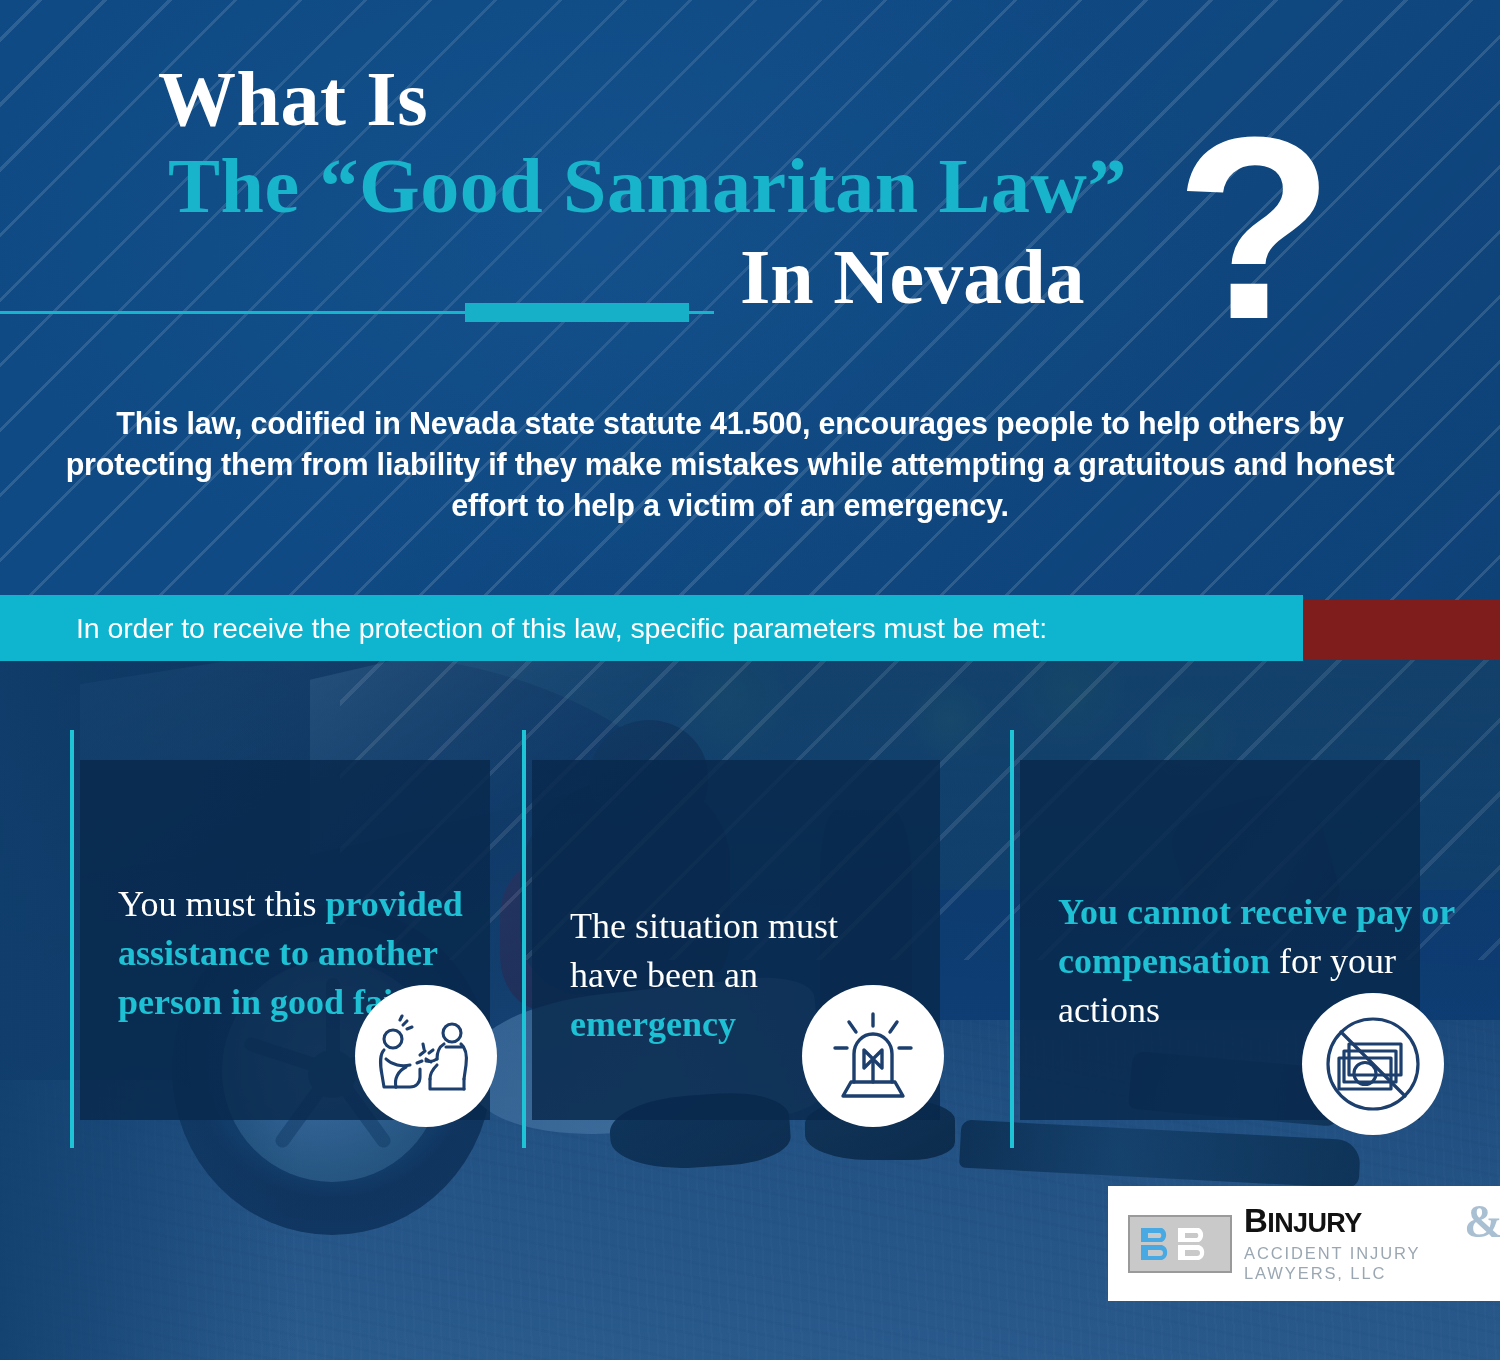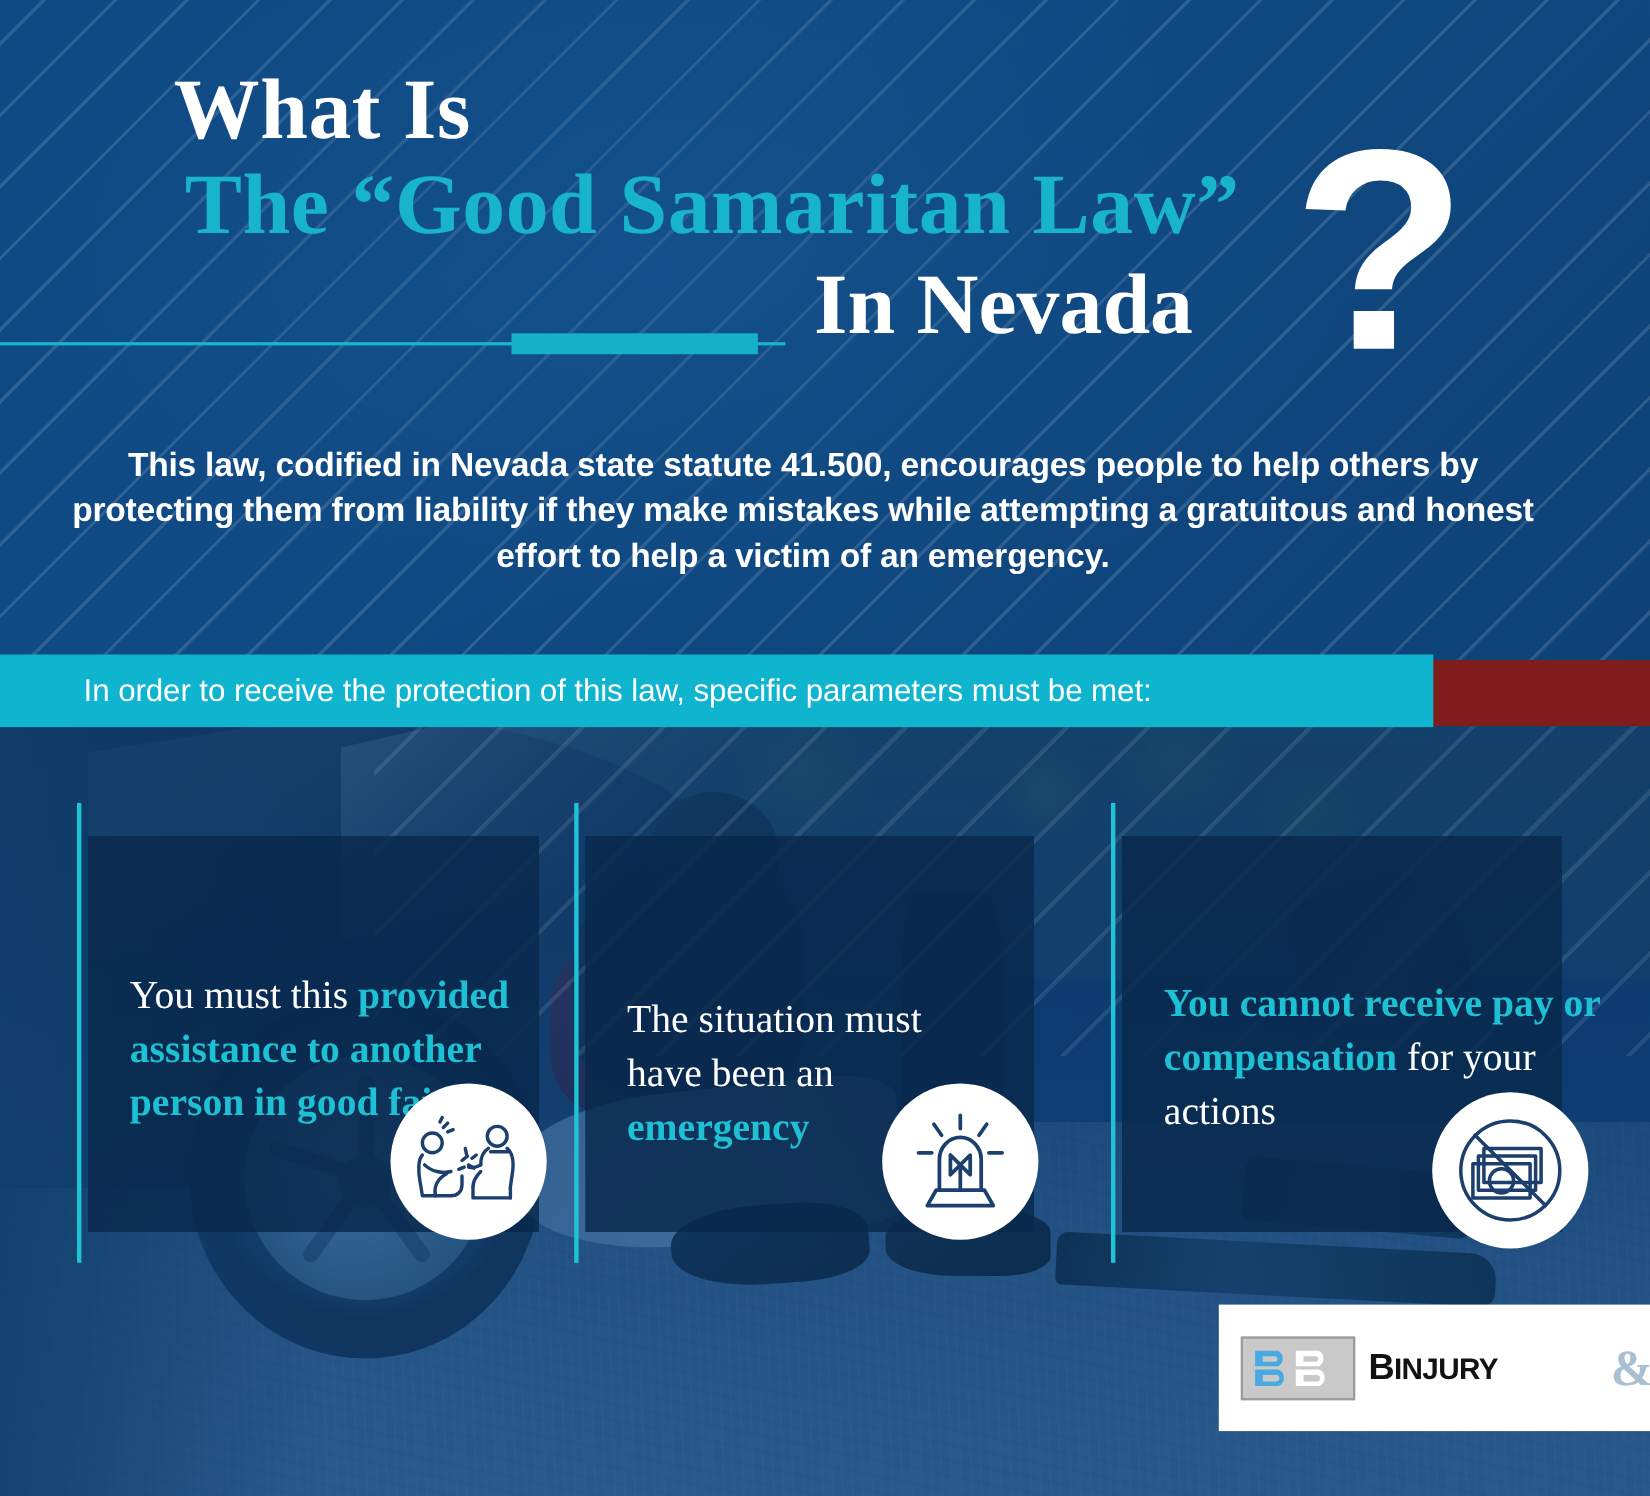--- a/index.html
+++ b/index.html
@@ -524,16 +524,17 @@
         <path d="M3 4 H24 a8 8 0 0 1 0 14 H3 Z M3 21 H24 a8 8 0 0 1 0 15 H3 Z" fill="#49a9e3"></path>
         <path d="M10 9 H22 a3 3 0 0 1 0 5 H10 Z M10 26 H22 a3 3 0 0 1 0 6 H10 Z" fill="#c9c9c9"></path>
         <path d="M40 4 H61 a8 8 0 0 1 0 14 H40 Z M40 21 H61 a8 8 0 0 1 0 15 H40 Z" fill="#ffffff"></path>
         <path d="M47 9 H59 a3 3 0 0 1 0 5 H47 Z M47 26 H59 a3 3 0 0 1 0 6 H47 Z" fill="#c9c9c9"></path>
       </svg>
     </div>
     <div class="logo-text">
       <div class="logo-l1">
         <span>B<span class="sc">INJURY</span></span><span class="logo-amp">&amp;</span>
       </div>
+      <div class="logo-l3">ACCIDENT INJURY LAWYERS, LLC</div>
     </div>
   </div>
 
 </div>
 
 </body></html>

